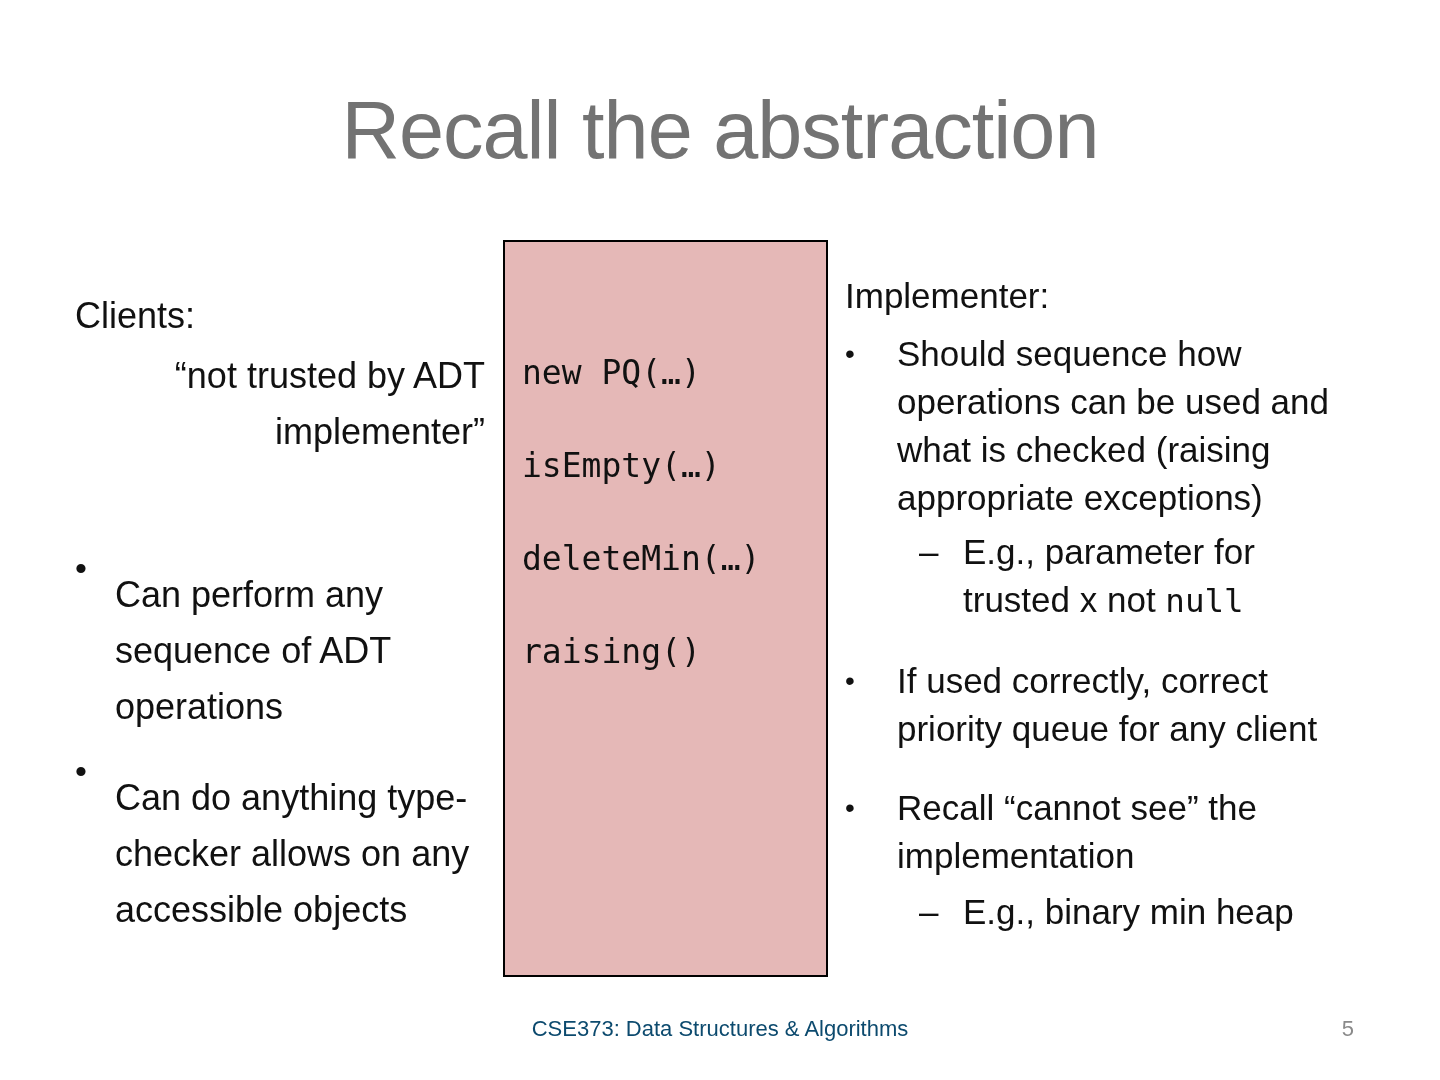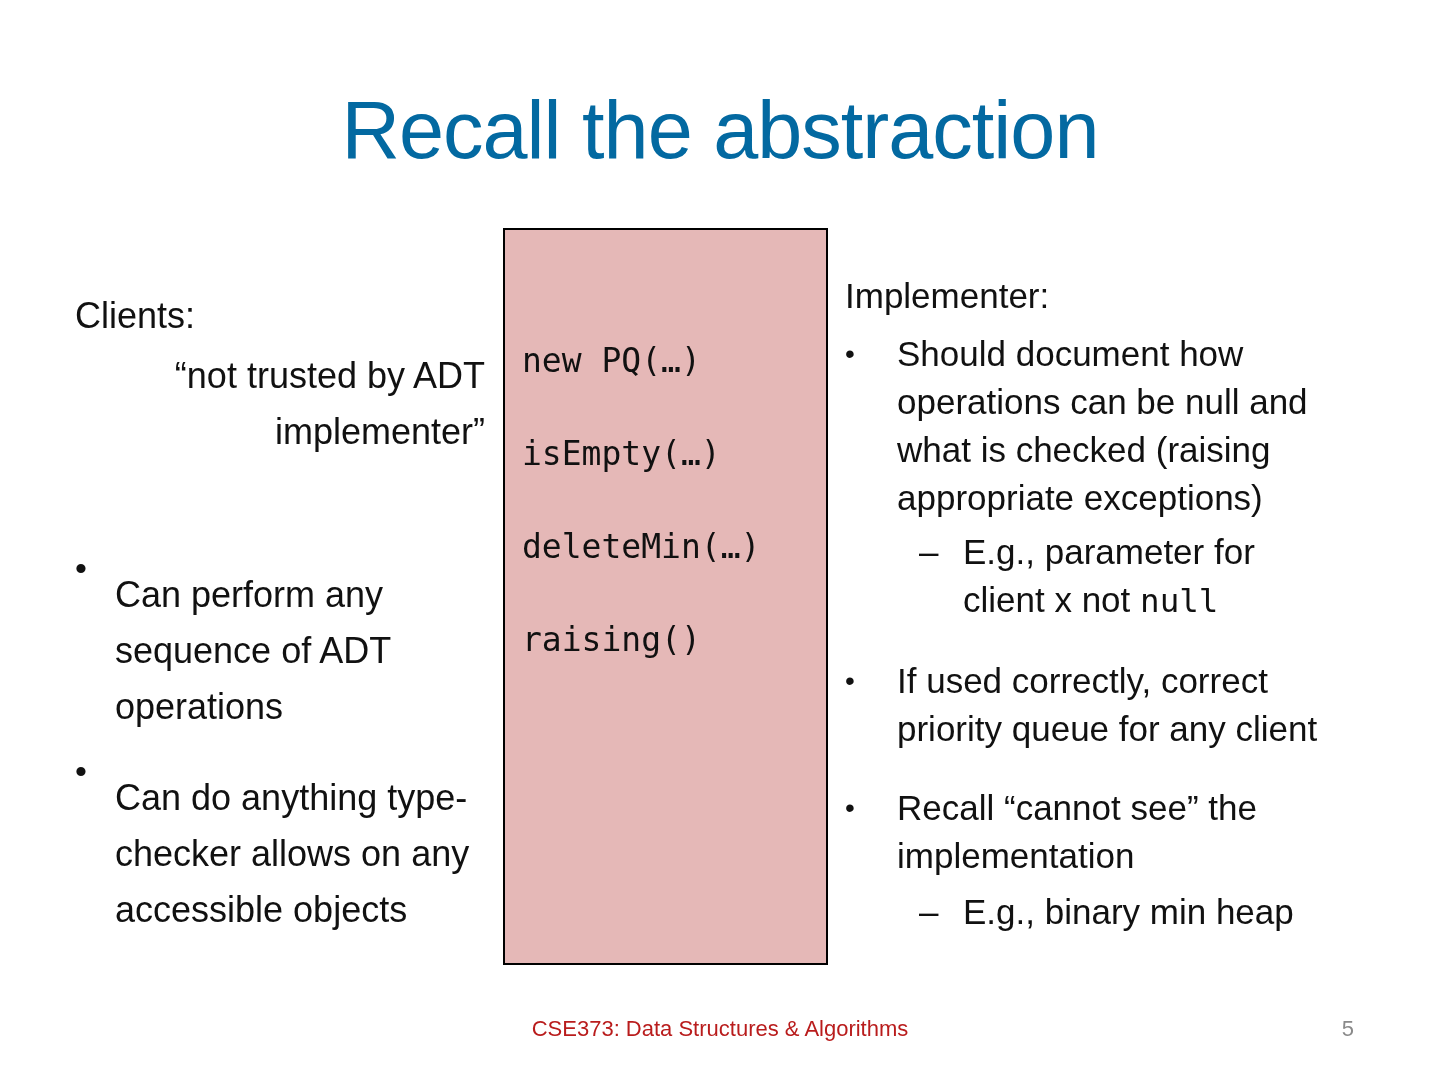--- a/index.html
+++ b/index.html
@@ -21,21 +21,21 @@
   .title {
     position: absolute;
     top: 84px;
     left: 0;
     width: 100%;
     margin: 0;
     text-align: center;
     font-size: 81px;
     font-weight: 400;
     letter-spacing: -1px;
-    color: #0369a1;
+    color: #737373;
   }
 
   
   .left-col {
     position: absolute;
     left: 75px;
     top: 288px;
     width: 440px;
     font-size: 36px;
     line-height: 56px;
@@ -63,21 +63,21 @@
   }
   .b-text {
     width: 392px;
     margin-top: 27px;
   }
 
   
   .pq-box {
     position: absolute;
     left: 503px;
-    top: 228px;
+    top: 240px;
     width: 321px;
     height: 733px;
     background: #e5b8b7;
     border: 2px solid #000000;
     z-index: 5;
   }
   .pq-line {
     margin: 57px 0 0 17px;
     font-family: "DejaVu Sans Mono", monospace;
     font-size: 33px;
@@ -135,21 +135,21 @@
   }
 
   
   .footer-course {
     position: absolute;
     top: 1016px;
     left: 0;
     width: 100%;
     text-align: center;
     font-size: 22px;
-    color: #b91c1c;
+    color: #0c4a6e;
   }
   .footer-page {
     position: absolute;
     top: 1016px;
     right: 86px;
     font-size: 22px;
     color: #8a8a8a;
   }
 </style>
 </head>
@@ -179,26 +179,26 @@
     <div class="pq-line">isEmpty(…)</div>
     <div class="pq-line">deleteMin(…)</div>
     <div class="pq-line">raising()</div>
   </div>
 
   <section class="right-col">
     <div class="col-heading">Implementer:</div>
 
     <div class="r-item bullet m-b1">
       <span class="r-marker">•</span>
-      <span class="r-text">Should document how operations can be null and what is checked (raising appropriate exceptions)</span>
+      <span class="r-text">Should sequence how operations can be used and what is checked (raising appropriate exceptions)</span>
     </div>
 
     <div class="r-item sub m-s1">
       <span class="r-marker">–</span>
-      <span class="r-text"><span>E.g., parameter for client x not </span><span class="mono">null</span></span>
+      <span class="r-text"><span>E.g., parameter for trusted x not </span><span class="mono">null</span></span>
     </div>
 
     <div class="r-item bullet m-b2">
       <span class="r-marker">•</span>
       <span class="r-text">If used correctly, correct priority queue for any client</span>
     </div>
 
     <div class="r-item bullet m-b3">
       <span class="r-marker">•</span>
       <span class="r-text">Recall “cannot see” the implementation</span>

